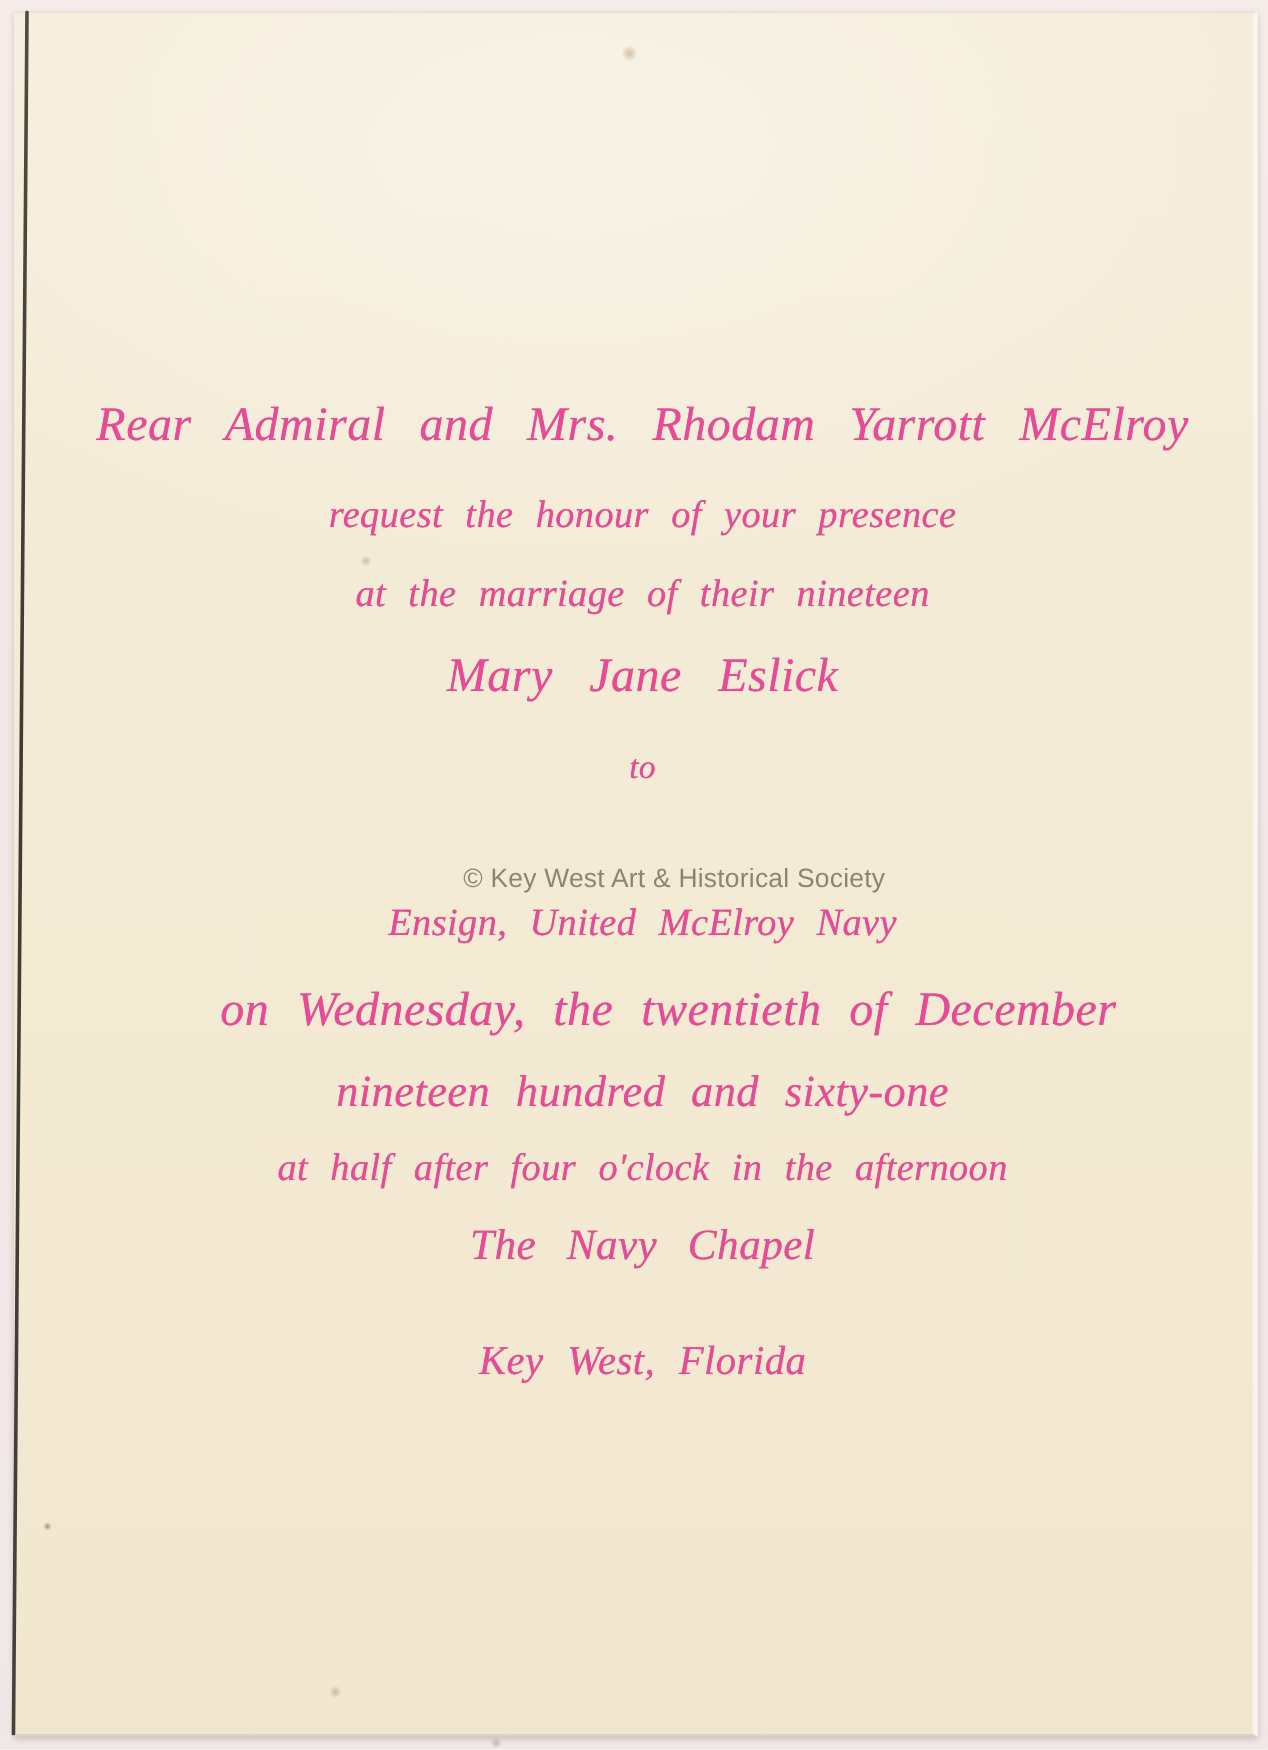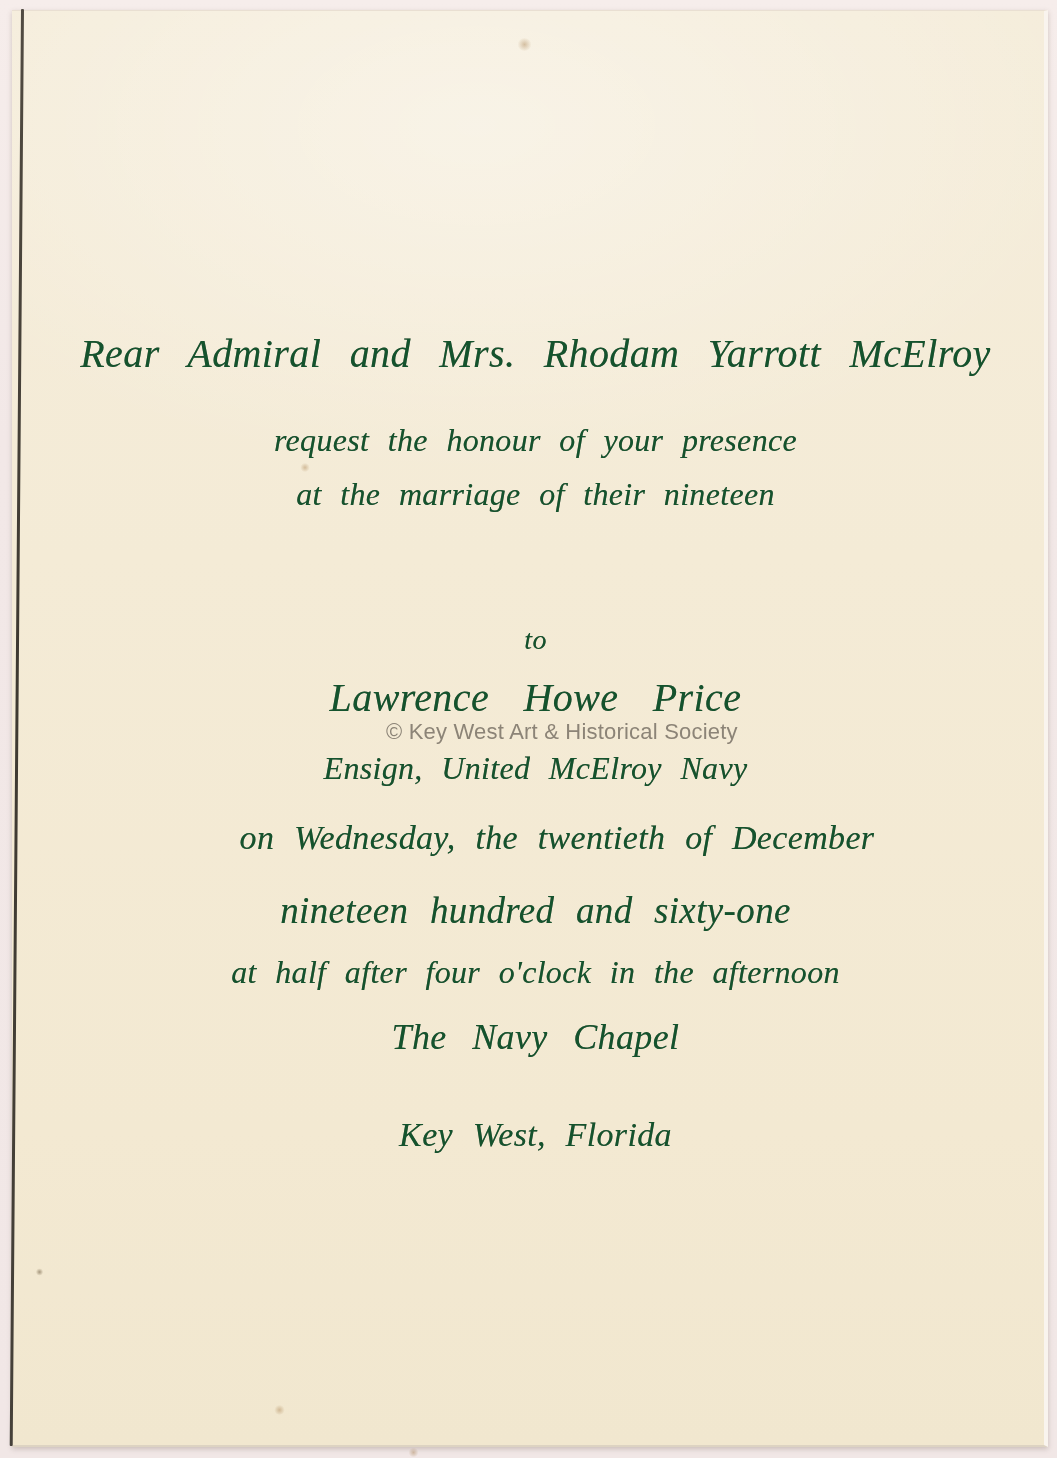--- a/index.html
+++ b/index.html
@@ -63,35 +63,35 @@
     top: 0;
     right: 0;
     bottom: 0;
   }
   .inv-line {
     position: absolute;
     left: 0;
     right: 0;
     text-align: center;
     font-style: italic;
-    color: #14532d;
+    color: #ec4899;
     line-height: 1;
     word-spacing: 0.32em;
     letter-spacing: 0.01em;
     white-space: nowrap;
     text-shadow: 0 0 0.6px rgba(51,46,41,0.55);
   }
   .l1  { top: 334px;  font-size: 40px; word-spacing: 0.45em; }
-  .l2  { top: 412px;  font-size: 32px; margin-top: 12px; }
+  .l2  { top: 412px;  font-size: 32px; }
   .l3  { top: 478px;  font-size: 32px; }
   .l4  { top: 543px;  font-size: 40px; word-spacing: 0.5em; }
   .l5  { top: 626px;  font-size: 28px; }
   .l6  { top: 678px;  font-size: 40px; word-spacing: 0.6em; }
   .l7  { top: 752px;  font-size: 32px; }
-  .l8  { top: 821px;  font-size: 34px; margin-left: 43px; }
+  .l8  { top: 821px;  font-size: 40px; margin-left: 43px; }
   .l9  { top: 892px;  font-size: 37px; }
   .l10 { top: 956px;  font-size: 32px; }
   .l11 { top: 1019px; font-size: 36px; word-spacing: 0.45em; }
   .l12 { top: 1085px; font-size: 34px; }
   .l13 { top: 1118px; font-size: 34px; }
 
   
   .watermark {
     position: absolute;
     left: 372px;
@@ -114,22 +114,22 @@
   <span class="spot s4"></span>
   <span class="spot s5"></span>
 </div>
 
 <div class="paper-edge"></div>
 
 <div class="text-layer">
   <div class="inv-line l1">Rear Admiral and Mrs. Rhodam Yarrott McElroy</div>
   <div class="inv-line l2">request the honour of your presence</div>
   <div class="inv-line l3">at the marriage of their nineteen</div>
+  <div class="inv-line l4">Mary Jane Eslick</div>
   <div class="inv-line l5">to</div>
-  <div class="inv-line l6">Lawrence Howe Price</div>
   <div class="inv-line l7">Ensign, United McElroy Navy</div>
   <div class="inv-line l8">on Wednesday, the twentieth of December</div>
   <div class="inv-line l9">nineteen hundred and sixty-one</div>
   <div class="inv-line l11">The Navy Chapel</div>
   <div class="inv-line l10">at half after four o'clock in the afternoon</div>
   <div class="inv-line l13">Key West, Florida</div>
 
   <div class="watermark">© Key West Art &amp; Historical Society</div>
 </div>
 

